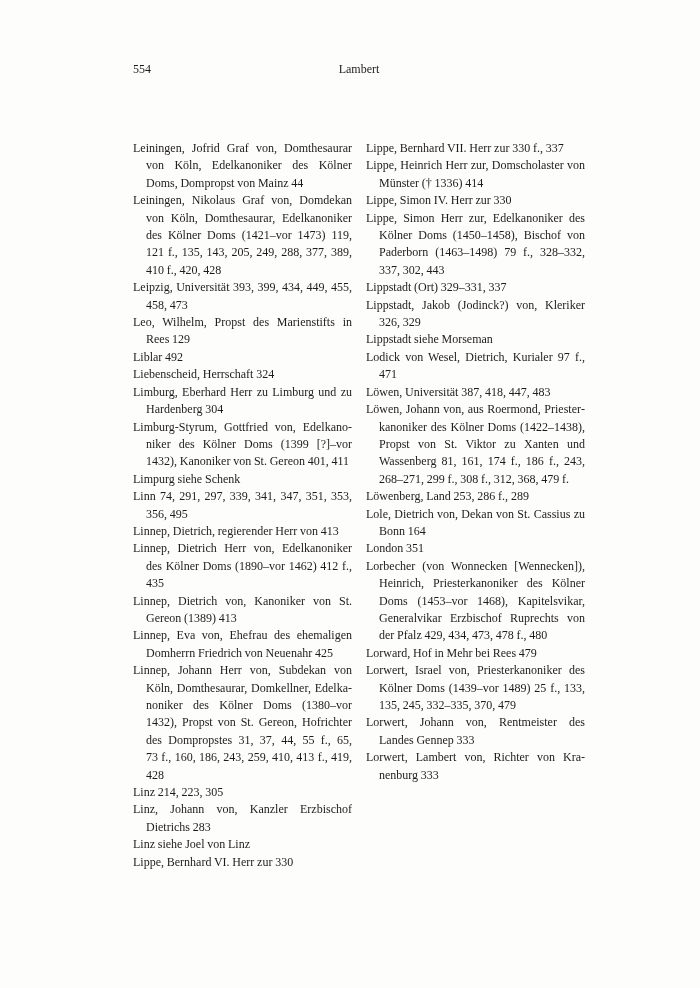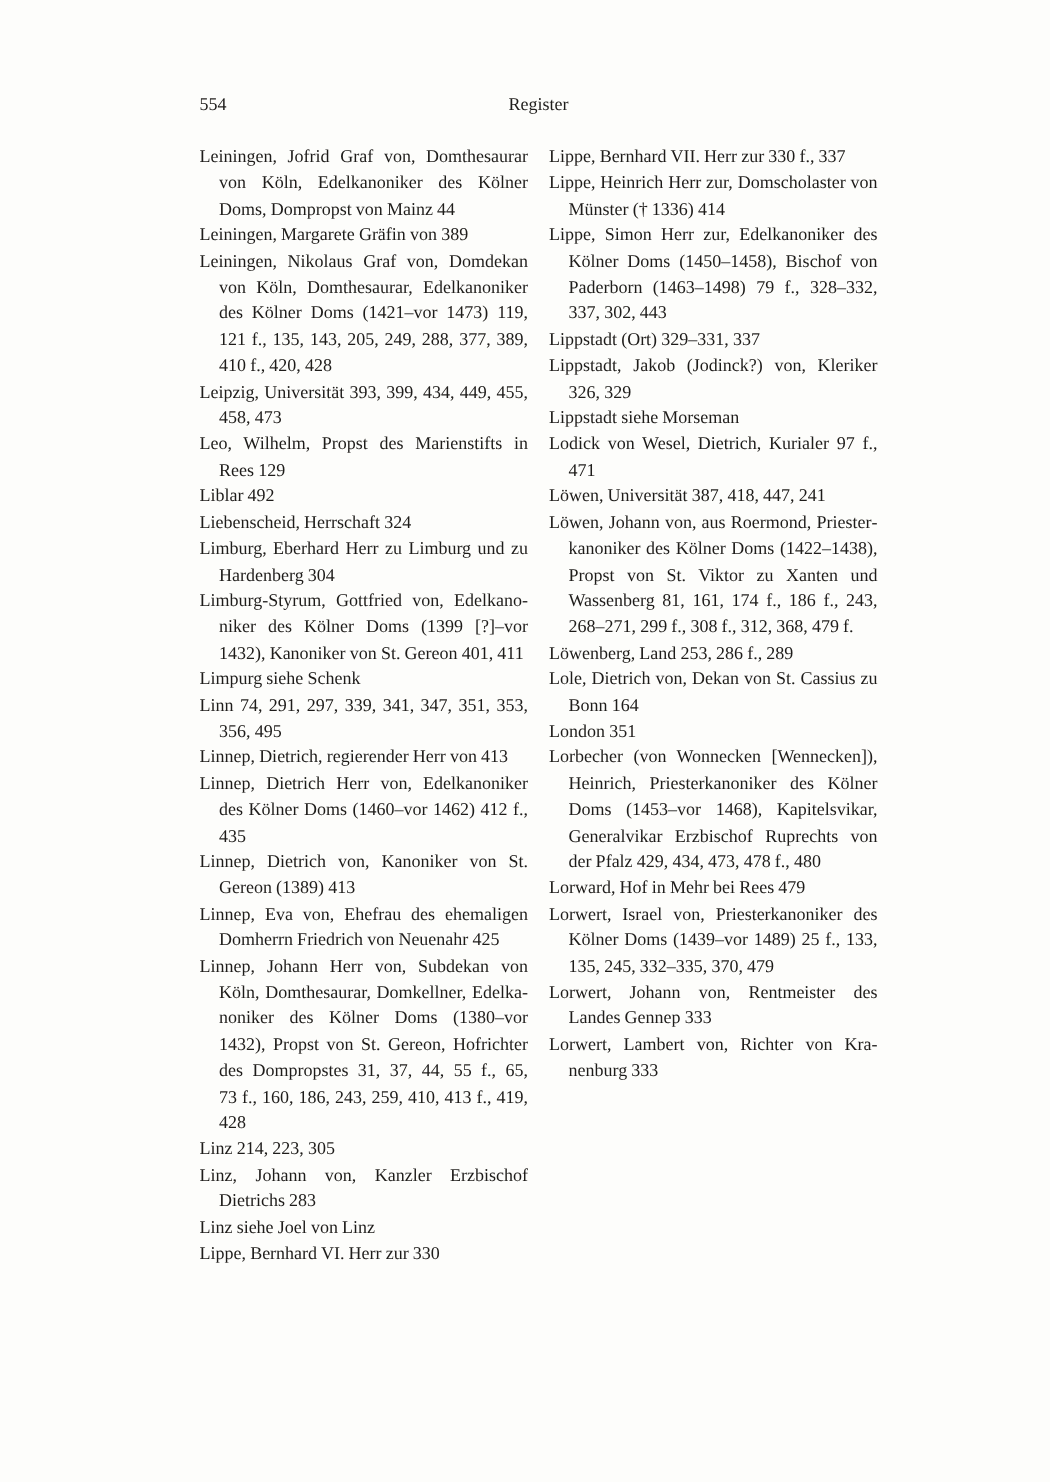--- a/index.html
+++ b/index.html
@@ -42,71 +42,72 @@
     position: absolute;
     top: 96px;
     left: 133px;
     width: 452px;
     display: flex;
     gap: 14px;
   }
   .col {
     width: 219px;
     hyphens: manual;
+    margin-top: 44px;
     -webkit-hyphens: manual;
   }
   .entry {
     margin: 0;
     text-align: justify;
     padding-left: 13px;
     text-indent: -13px;
     word-spacing: -0.02em;
   }
   .b { font-weight: 400; }
 </style>
 </head>
 <body>
 
 <div class="page" style="background: rgb(253, 253, 251); color: rgb(30, 28, 26);">
   <div class="header">
     <span class="pagenum">554</span>
-    <span class="running-title">Register</span>
+    <span class="running-title">Lambert</span>
   </div>
   <div class="columns">
     <div class="col">
         <p class="entry"><span>Leiningen, Jofrid Graf von, Dom­the­saurar von Köln, Edel­ka­no­niker des Köl­ner Doms, Dom­propst von Mainz 44</span></p>
-        <p class="entry"><span>Leiningen, Margarete Gräfin von 389</span></p>
         <p class="entry"><span>Leiningen, Nikolaus Graf von, Dom­de­kan von Köln, Dom­the­saurar, Edel­ka­no­niker des Köl­ner Doms (1421–vor 1473) 119, 121&nbsp;f., 135, 143, 205, 249, 288, 377, 389, </span><span class="b">410&nbsp;f.</span><span>, 420, 428</span></p>
         <p class="entry"><span>Leipzig, Univer­sität 393, 399, 434, 449, 455, 458, 473</span></p>
         <p class="entry"><span>Leo, Wilhelm, Propst des Marien­stifts in Rees 129</span></p>
         <p class="entry"><span>Liblar 492</span></p>
         <p class="entry"><span>Liebenscheid, Herrschaft 324</span></p>
         <p class="entry"><span>Limburg, Eberhard Herr zu Limburg und zu Harden­berg 304</span></p>
         <p class="entry"><span>Limburg-Styrum, Gottfried von, Edel­ka­no­niker des Köl­ner Doms (1399 [?]–vor 1432), Kanoniker von St. Gereon 401, </span><span class="b">411</span></p>
         <p class="entry"><span>Limpurg siehe Schenk</span></p>
         <p class="entry"><span>Linn 74, 291, 297, 339, 341, 347, 351, 353, 356, 495</span></p>
         <p class="entry"><span>Linnep, Dietrich, regierender Herr von 413</span></p>
-        <p class="entry"><span>Linnep, Dietrich Herr von, Edel­ka­no­ni­ker des Köl­ner Doms (1460–vor 1462) </span><span class="b">412&nbsp;f.</span><span>, 435</span></p>
+        <p class="entry"><span>Linnep, Dietrich Herr von, Edel­ka­no­ni­ker des Köl­ner Doms (1890–vor 1462) </span><span class="b">412&nbsp;f.</span><span>, 435</span></p>
         <p class="entry"><span>Linnep, Dietrich von, Kanoniker von St. Gereon (1389) 413</span></p>
         <p class="entry"><span>Linnep, Eva von, Ehefrau des ehe­maligen Dom­herrn Friedrich von Neuenahr 425</span></p>
         <p class="entry"><span>Linnep, Johann Herr von, Sub­de­kan von Köln, Dom­the­saurar, Dom­kell­ner, Edel­ka­no­niker des Köl­ner Doms (1380–vor 1432), Propst von St. Gere­on, Hof­richter des Dom­propstes 31, 37, 44, 55&nbsp;f., 65, 73&nbsp;f., 160, 186, 243, 259, 410, </span><span class="b">413&nbsp;f.</span><span>, 419, 428</span></p>
         <p class="entry"><span>Linz 214, 223, 305</span></p>
         <p class="entry"><span>Linz, Johann von, Kanzler Erz­bischof Dietrichs 283</span></p>
         <p class="entry"><span>Linz siehe Joel von Linz</span></p>
         <p class="entry"><span>Lippe, Bernhard VI. Herr zur 330</span></p>
       </div>
     <div class="col">
         <p class="entry"><span>Lippe, Bernhard VII. Herr zur 330&nbsp;f., 337</span></p>
         <p class="entry"><span>Lippe, Heinrich Herr zur, Dom­scho­laster von Münster († 1336) </span><span class="b">414</span></p>
+        <p class="entry"><span>Lippe, Simon IV. Herr zur 330</span></p>
         <p class="entry"><span>Lippe, Simon Herr zur, Edel­ka­no­niker des Köl­ner Doms (1450–1458), Bischof von Pader­born (1463–1498) 79&nbsp;f., 328–332, 337, </span><span class="b">302</span><span>, 443</span></p>
         <p class="entry"><span>Lippstadt (Ort) 329–331, 337</span></p>
         <p class="entry"><span>Lippstadt, Jakob (Jodinck?) von, Kleriker 326, 329</span></p>
         <p class="entry"><span>Lippstadt siehe Morseman</span></p>
         <p class="entry"><span>Lodick von Wesel, Dietrich, Kurialer 97&nbsp;f., 471</span></p>
-        <p class="entry"><span>Löwen, Univer­sität 387, 418, 447, 241</span></p>
+        <p class="entry"><span>Löwen, Univer­sität 387, 418, 447, 483</span></p>
         <p class="entry"><span>Löwen, Johann von, aus Roermond, Priester­kano­niker des Köl­ner Doms (1422–1438), Propst von St. Viktor zu Xanten und Wassen­berg 81, 161, 174&nbsp;f., 186&nbsp;f., 243, 268–271, 299&nbsp;f., 308&nbsp;f., 312, 368, </span><span class="b">479&nbsp;f.</span></p>
         <p class="entry"><span>Löwenberg, Land 253, 286&nbsp;f., 289</span></p>
         <p class="entry"><span>Lole, Dietrich von, Dekan von St. Cassius zu Bonn 164</span></p>
         <p class="entry"><span>London 351</span></p>
         <p class="entry"><span>Lorbecher (von Wonnecken [Wenne­cken]), Heinrich, Priester­kano­niker des Köl­ner Doms (1453–vor 1468), Kapitels­vikar, General­vikar Erz­bischof Ruprechts von der Pfalz 429, 434, 473, </span><span class="b">478&nbsp;f.</span><span>, 480</span></p>
         <p class="entry"><span>Lorward, Hof in Mehr bei Rees 479</span></p>
         <p class="entry"><span>Lorwert, Israel von, Priester­kano­niker des Köl­ner Doms (1439–vor 1489) 25&nbsp;f., 133, 135, 245, 332–335, 370, </span><span class="b">479</span></p>
         <p class="entry"><span>Lorwert, Johann von, Rentmeister des Landes Gennep 333</span></p>
         <p class="entry"><span>Lorwert, Lambert von, Richter von Kra­nenburg 333</span></p>
       </div>

